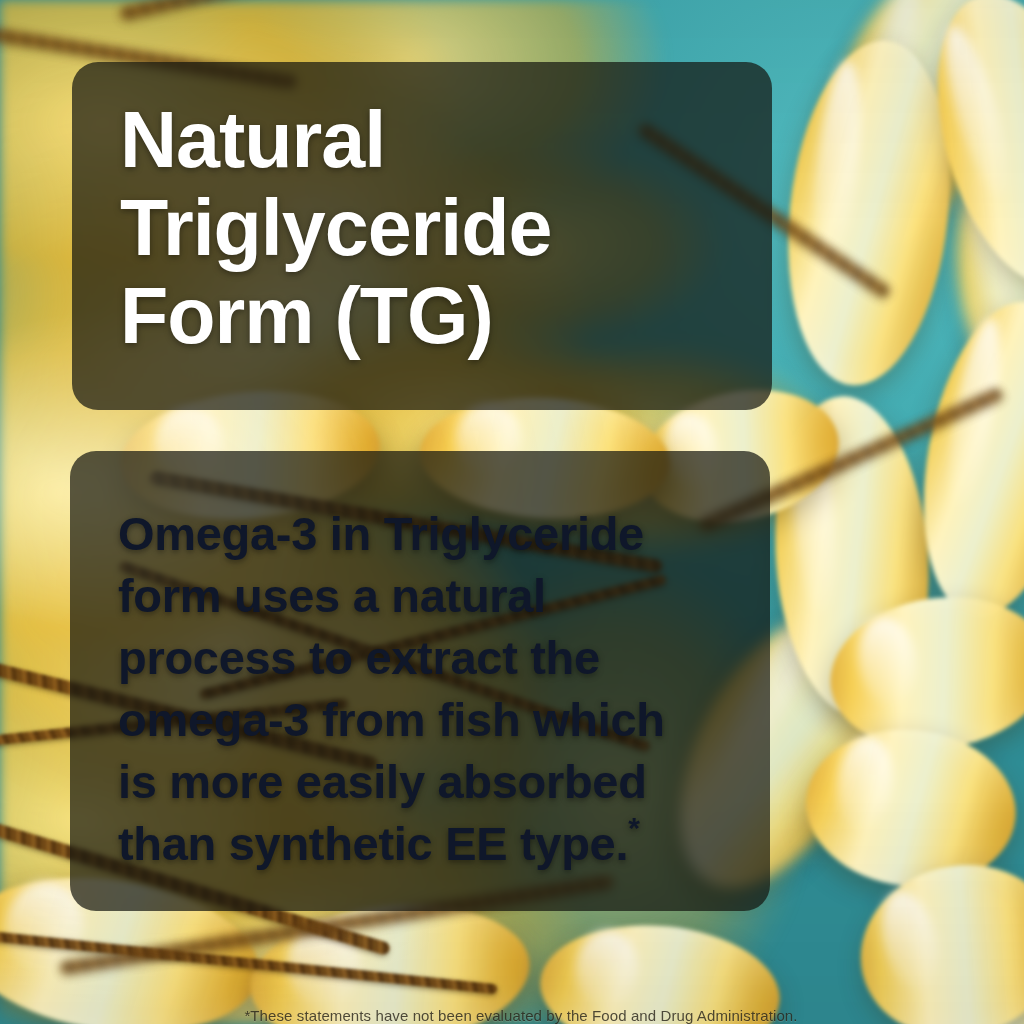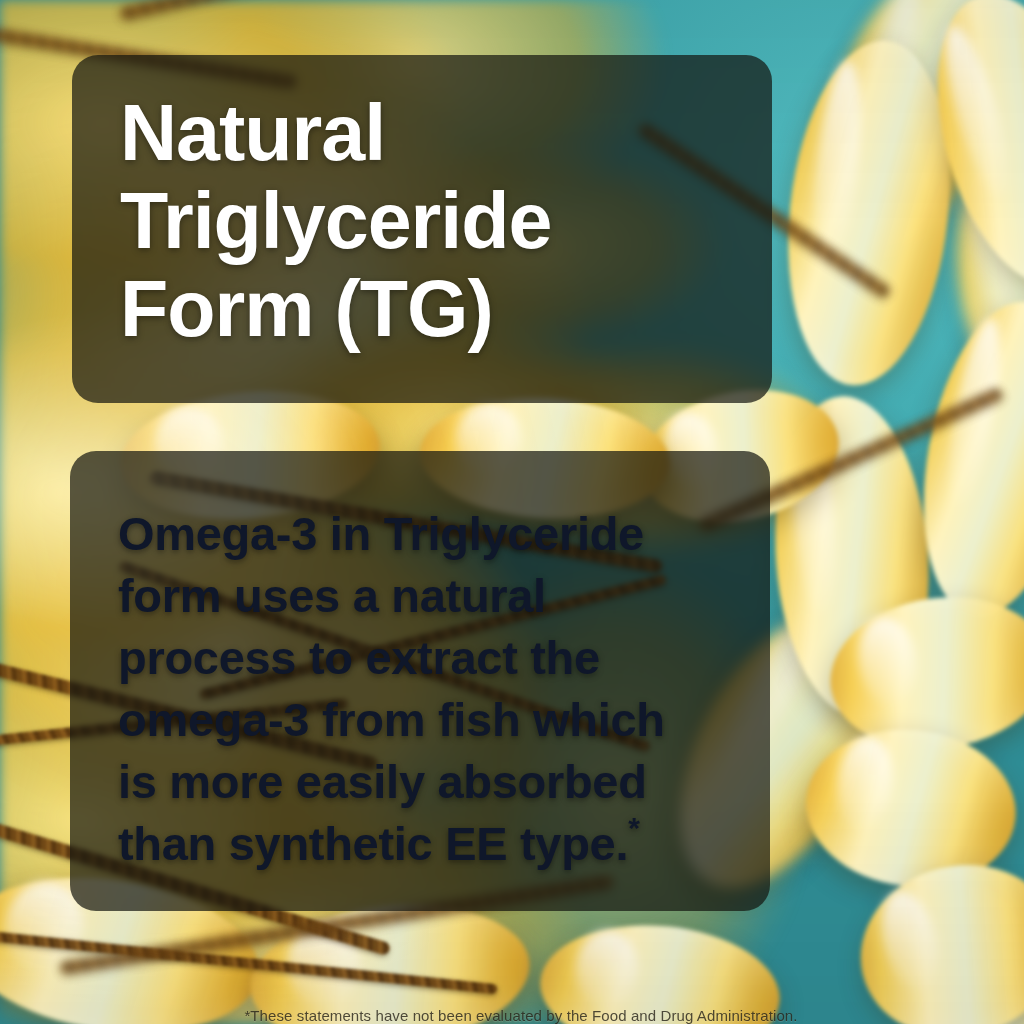--- a/index.html
+++ b/index.html
@@ -123,21 +123,21 @@
   
   .panel {
     position: absolute;
     background: rgba(18, 20, 14, .70);
     border-radius: 26px;
     backdrop-filter: blur(2px);
     box-sizing: border-box;
   }
   #panel-title {
     left: 72px;
-    top: 55px;
+    top: 62px;
     width: 700px;
     height: 348px;
     padding: 34px 40px 0 48px;
   }
   #panel-body {
     left: 70px;
     top: 451px;
     width: 700px;
     height: 460px;
     padding: 52px 40px 0 48px;

